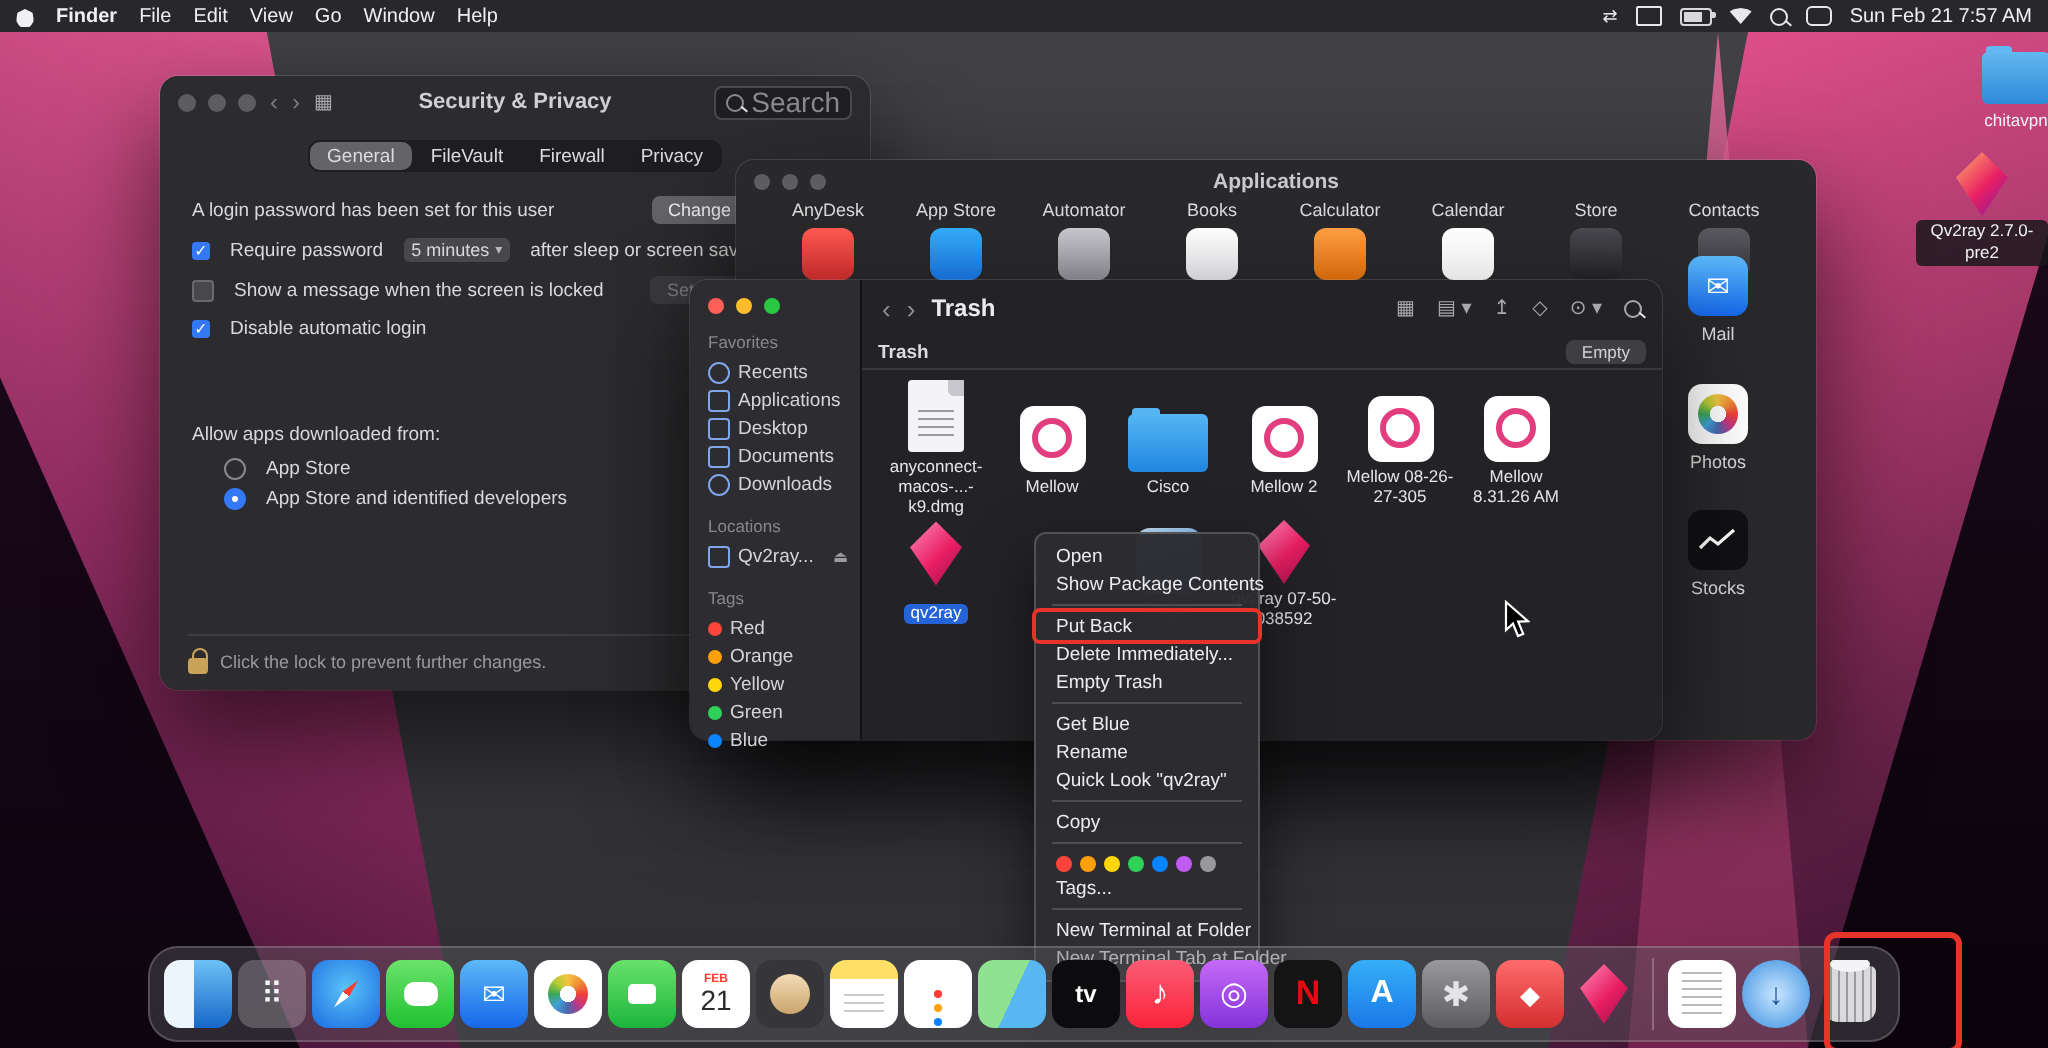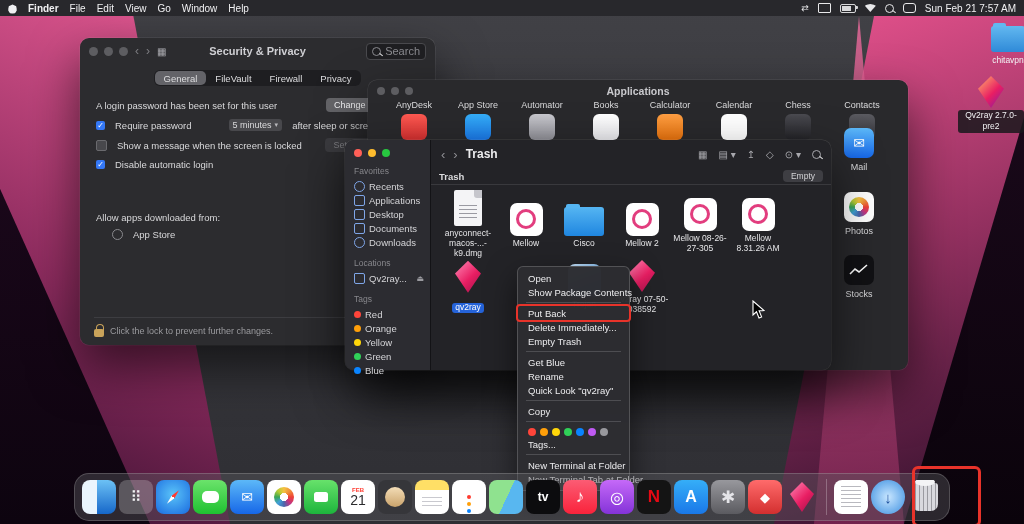--- a/index.html
+++ b/index.html
@@ -41,32 +41,32 @@
   .dots{display:flex;gap:6px;}
   .dot{width:9px;height:9px;border-radius:50%;}
   .dot.gray{background:#5d5d61;}
   .dot.r{background:#ff5f57;} .dot.y{background:#febc2e;} .dot.g{background:#28c840;}
   
   #secwin{left:80px;top:38px;width:355px;height:307px;background:#2c2c2f;z-index:5;font-size:9.5px;}
   #secwin .tbar{display:flex;align-items:center;height:26px;padding:0 9px;gap:7px;position:relative;}
   #secwin .nav{color:#7e7e83;font-size:12px;}
   #secwin .title{position:absolute;left:0;right:0;text-align:center;font-size:11px;font-weight:bold;color:#cfcfd3;}
   .srch{display:flex;align-items:center;gap:4px;background:#1f1f22;border:1px solid #4a4a4e;
-        border-radius:4px;height:15px;padding:0 5px;color:#8a8a8f;font-size:11px;margin-left:auto;z-index:2;}
+        border-radius:4px;height:15px;padding:0 5px;color:#8a8a8f;font-size:14px;margin-left:auto;z-index:2;}
   .seg{display:flex;background:#1e1e21;border-radius:6px;padding:1px;margin:6px auto 0;width:max-content;}
   .seg .tab{padding:1.5px 9px;border-radius:5px;color:#dcdcde;font-size:9.5px;}
   .seg .tab.sel{background:#636368;}
   #secwin .content{padding:10px 12px 0 16px;color:#d9d9db;}
   .row{display:flex;align-items:center;gap:10px;margin-top:7px;}
   .btn{background:#646468;border-radius:4px;padding:2px 8px;font-size:9px;color:#f2f2f4;white-space:nowrap;}
   .btn.disabled{background:#3c3c40;color:#808084;}
   .cb{width:9px;height:9px;border-radius:2px;background:#3478f6;color:#fff;font-size:8px;
       line-height:9px;text-align:center;flex:0 0 auto;}
   .cb.un{background:#48484c;border:1px solid #6a6a6e;}
-  .popup{background:#48484c;border-radius:3px;padding:1px 4px;font-size:9px;display:flex;gap:3px;align-items:center;margin-left:27px;}
+  .popup{background:#48484c;border-radius:3px;padding:1px 4px;font-size:9px;display:flex;gap:3px;align-items:center;}
   .popup .arr{color:#9a9aff0;color:#b8b8bc;font-size:7px;}
   .trunc{white-space:nowrap;overflow:hidden;text-overflow:ellipsis;flex:1;}
   .rad{width:9px;height:9px;border-radius:50%;border:1px solid #8a8a8e;flex:0 0 auto;position:relative;}
   .rad.sel{background:#3478f6;border-color:#3478f6;}
   .rad.sel::after{content:"";position:absolute;left:3px;top:3px;width:3px;height:3px;border-radius:50%;background:#fff;}
   .lockrow{position:absolute;left:14px;bottom:8px;display:flex;align-items:center;gap:6px;color:#9a9a9e;border-top:1px solid #3d3d41;padding-top:7px;right:14px;}
   .padlock{width:10px;height:8px;background:#c9a35a;border-radius:2px;position:relative;margin-top:4px;}
   .padlock::before{content:"";position:absolute;left:2px;top:-5px;width:6px;height:6px;border:1.5px solid #c9a35a;border-bottom:none;border-radius:4px 4px 0 0;}
   
   #appwin{left:368px;top:80px;width:540px;height:290px;background:#29292c;z-index:6;}
@@ -249,20 +249,24 @@
         <span class="cb">✓</span>
         <span>Disable automatic login</span>
       </div>
       <div class="row" style="margin-top:42px;">
         <span>Allow apps downloaded from:</span>
       </div>
       <div class="row" style="margin-left:16px;margin-top:6px;">
         <span class="rad"></span>
         <span>App Store</span>
       </div>
+      <div class="row" style="margin-left:16px;margin-top:4px;">
+        <span class="rad sel"></span>
+        <span>App Store and identified developers</span>
+      </div>
     </div>
     <div class="lockrow">
       <span class="padlock"></span>
       <span style="font-size:9px;">Click the lock to prevent further changes.</span>
     </div>
   </div>
 
   <div class="window" id="appwin">
     <div class="tbar">
       <div class="title">Applications</div>
@@ -272,21 +276,21 @@
         <span class="dot gray" style="width:8px;height:8px;"></span>
       </div>
     </div>
     <div class="app-lbl-row">
       <span class="col">AnyDesk</span>
       <span class="col">App Store</span>
       <span class="col">Automator</span>
       <span class="col">Books</span>
       <span class="col">Calculator</span>
       <span class="col">Calendar</span>
-      <span class="col">Chess</span>
+      <span class="col">Store</span>
       <span class="col">Contacts</span>
     </div>
     <div class="app-ico-row">
       <span class="col">
           <span class="aico" style="background:linear-gradient(180deg,#ff5a52,#d32f2f);"></span>
         </span>
       <span class="col">
           <span class="aico" style="background:linear-gradient(180deg,#35aef8,#1a78e8);"></span>
         </span>
       <span class="col">

